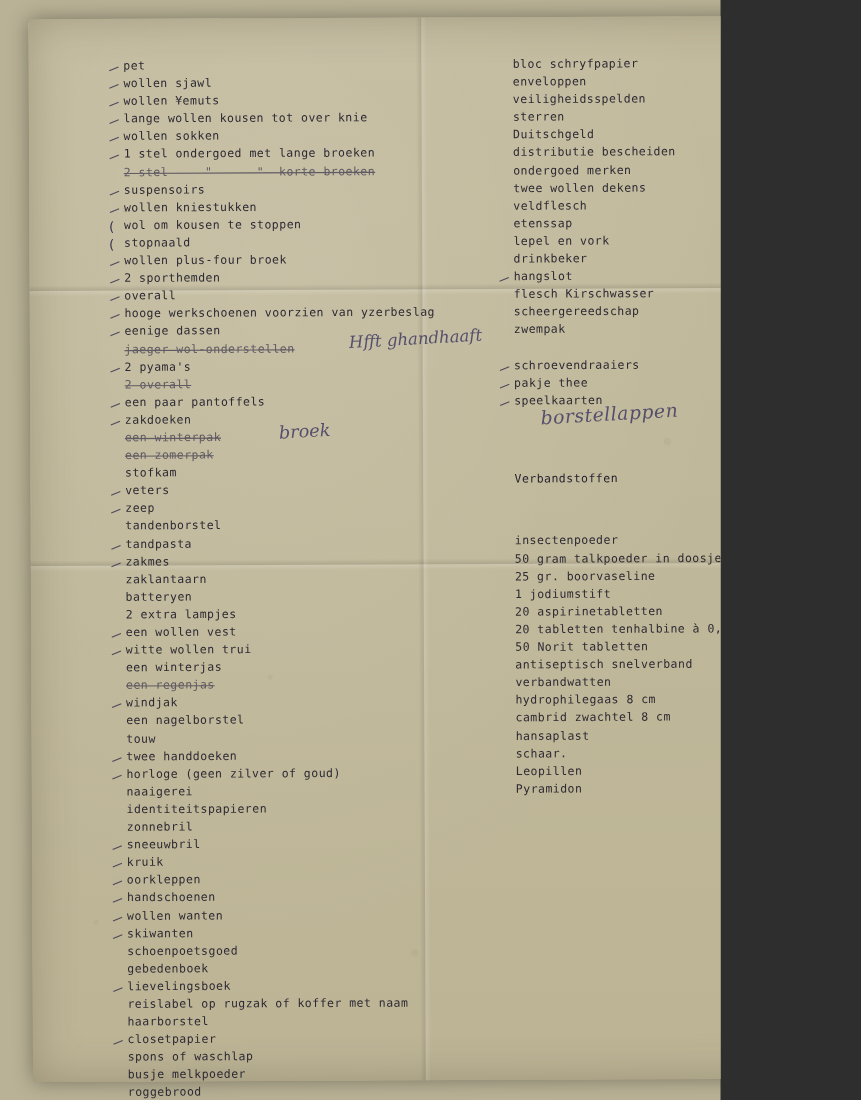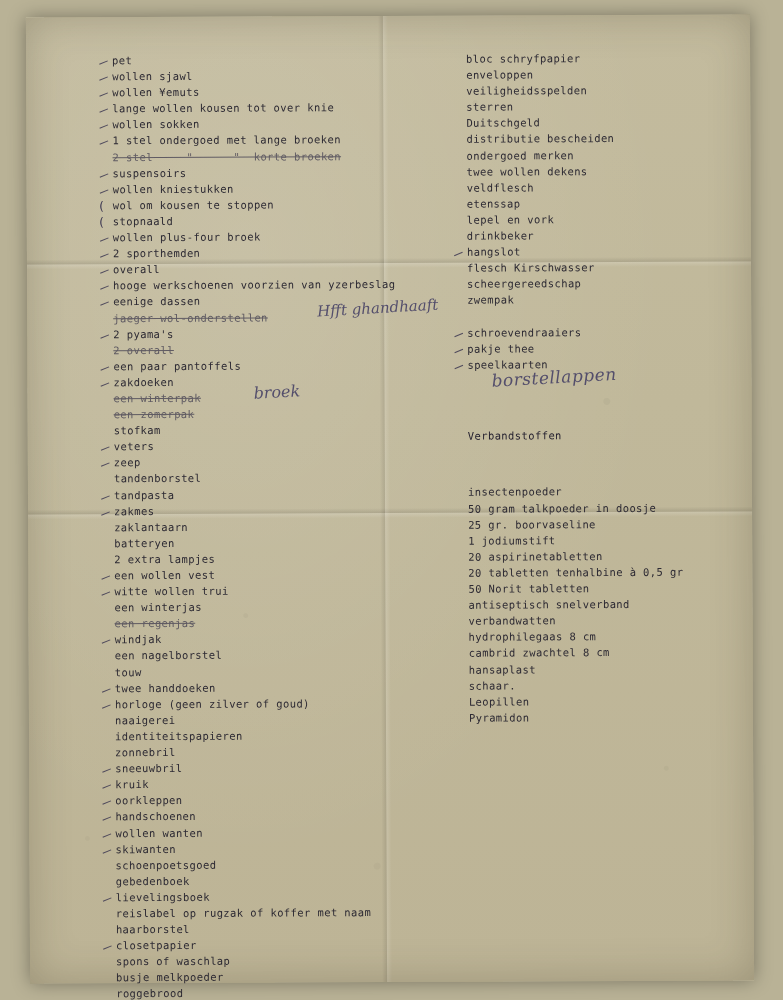--- a/index.html
+++ b/index.html
@@ -8,21 +8,21 @@
     background: #2e2e2e;
   }
   body {
     width: 783px;
     height: 1000px;
     overflow: hidden;
     font-family: "DejaVu Sans Mono", monospace;
   }
   #page {
     position: relative;
-    width: 783px;
+    width: 655px;
     height: 1000px;
     background: #b9b296;
     overflow: hidden;
     text-decoration: underline;
   }
   
   #sheet {
     position: absolute;
     left: 28px;
     top: 16px;

